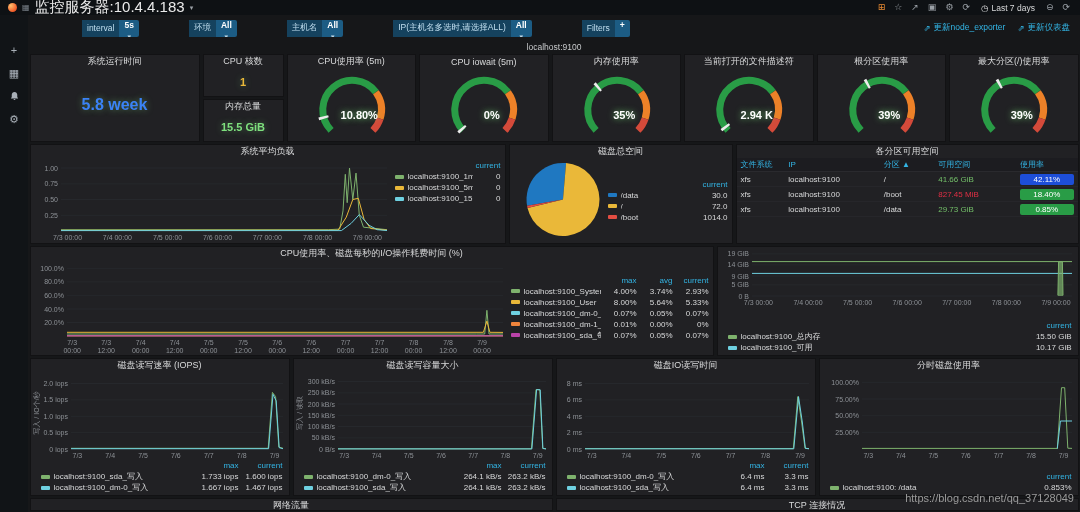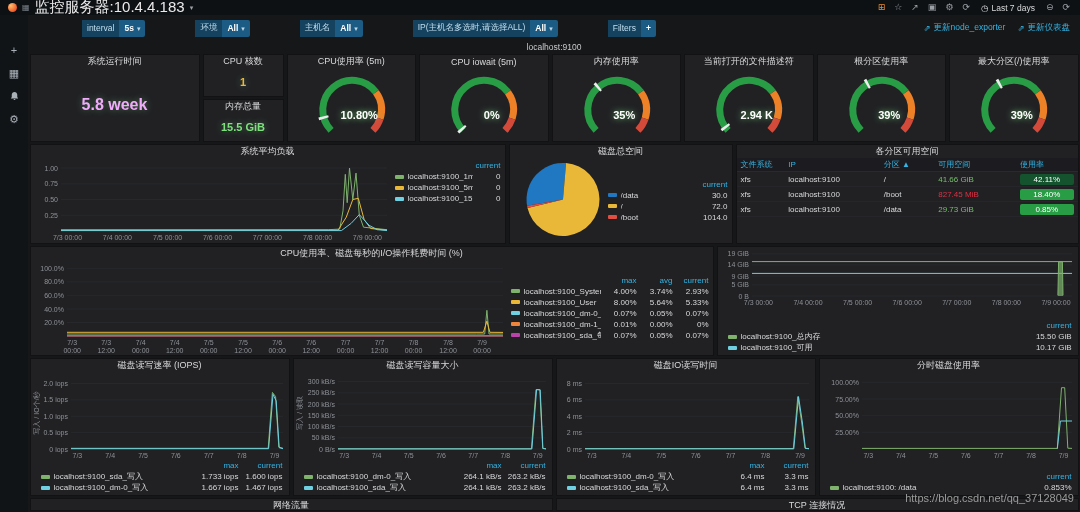--- a/index.html
+++ b/index.html
@@ -12,21 +12,21 @@
 .caret{font-size:7px;color:#9aa0a6;line-height:1;}
 .spacer{flex:1;}
 .tn-icon{font-size:9px;color:#9aa0a6;padding:0 2px;line-height:1;}
 .tn-icon.accent{color:#e78a31;}
 .timerange{display:flex;align-items:center;gap:3px;font-size:8.5px;color:#d8d9da;padding:0 4px;}
 .sidebar{position:absolute;left:0;top:15px;bottom:0;width:28px;background:#111417;display:flex;flex-direction:column;align-items:center;gap:12px;padding-top:30px;z-index:9;}
 .sb-icon{font-size:11px;color:#a9b0b8;line-height:1;}
 .varbar{position:absolute;left:28px;right:0;top:15px;height:26px;display:flex;align-items:center;gap:6px;padding:0 10px;}
 .chip{display:flex;height:17px;border-radius:2px;overflow:hidden;font-size:8.5px;flex:none;padding-left:44px;}
 .chip .lbl{background:#15425e;color:#c2dff0;display:flex;align-items:center;padding:0 5px;white-space:nowrap;}
-.chip .val{background:#1c5c84;color:#fff;display:flex;align-items:center;gap:3px;padding:0 5px;font-weight:bold;}
+.chip .val{background:#1c5c84;color:#fff;display:flex;align-items:center;gap:3px;padding:0 5px;font-weight:bold;flex-direction:column;}
 .chip .val .caret{color:#bcd6e6;}
 .vlinks{margin-left:auto;display:flex;gap:12px;font-size:8.5px;color:#33b5e5;}
 .vlink{display:flex;gap:3px;align-items:center;white-space:nowrap;}
 .content{position:absolute;left:28px;right:0;top:41px;bottom:0;display:flex;flex-direction:column;}
 .rowlabel{height:12px;flex:none;display:flex;align-items:center;justify-content:center;font-size:8.5px;color:#c7c9cb;}
 .prow{display:flex;flex:none;min-height:0;}
 .panel{background:#212124;border:1px solid #121214;margin:1px 1.5px;display:flex;flex-direction:column;min-width:0;position:relative;}
 .ptitle{flex:none;height:13px;display:flex;align-items:center;justify-content:center;font-size:9px;color:#d8d9da;white-space:nowrap;overflow:hidden;}
 .pbody{flex:1;display:flex;min-height:0;}
 .chart{flex:1;position:relative;min-width:0;min-height:0;overflow:hidden;}
@@ -137,21 +137,21 @@
       </span>
   </div>
 </div>
 
 <main class="content">
   <div class="rowlabel">localhost:9100</div>
 
   <div class="prow" style="height:90px">
     <section class="panel" style="flex:0 0 170px">
       <div class="ptitle">系统运行时间</div>
-      <div class="stat-value big" style="color: #f0abfc;">5.8 week</div>
+      <div class="stat-value big" style="color: #3b82f6;">5.8 week</div>
     </section>
     <div class="minirow">
       <section class="panel">
         <div class="ptitle">CPU 核数</div>
         <div class="stat-value" style="color: rgb(234, 184, 57);">1</div>
       </section>
       <section class="panel">
         <div class="ptitle">内存总量</div>
         <div class="stat-value" style="color: rgb(126, 224, 126);">15.5 GiB</div>
       </section>
@@ -334,21 +334,21 @@
           <th>使用率</th>
         </tr>
           </thead>
         <tbody>
           <tr>
             <td>xfs</td>
             <td>localhost:9100</td>
             <td>/</td>
             <td style="color: rgb(115, 191, 105);">41.66 GiB</td>
             <td>
-                <span class="badge" style="background-color: #14532d;">42.11%</span>
+                <span class="badge" style="background-color: #1d4ed8;">42.11%</span>
               </td>
           </tr>
           <tr>
             <td>xfs</td>
             <td>localhost:9100</td>
             <td>/boot</td>
             <td style="color: rgb(224, 47, 68);">827.45 MiB</td>
             <td>
                 <span class="badge" style="background-color: rgb(41, 156, 70);">18.40%</span>
               </td>

